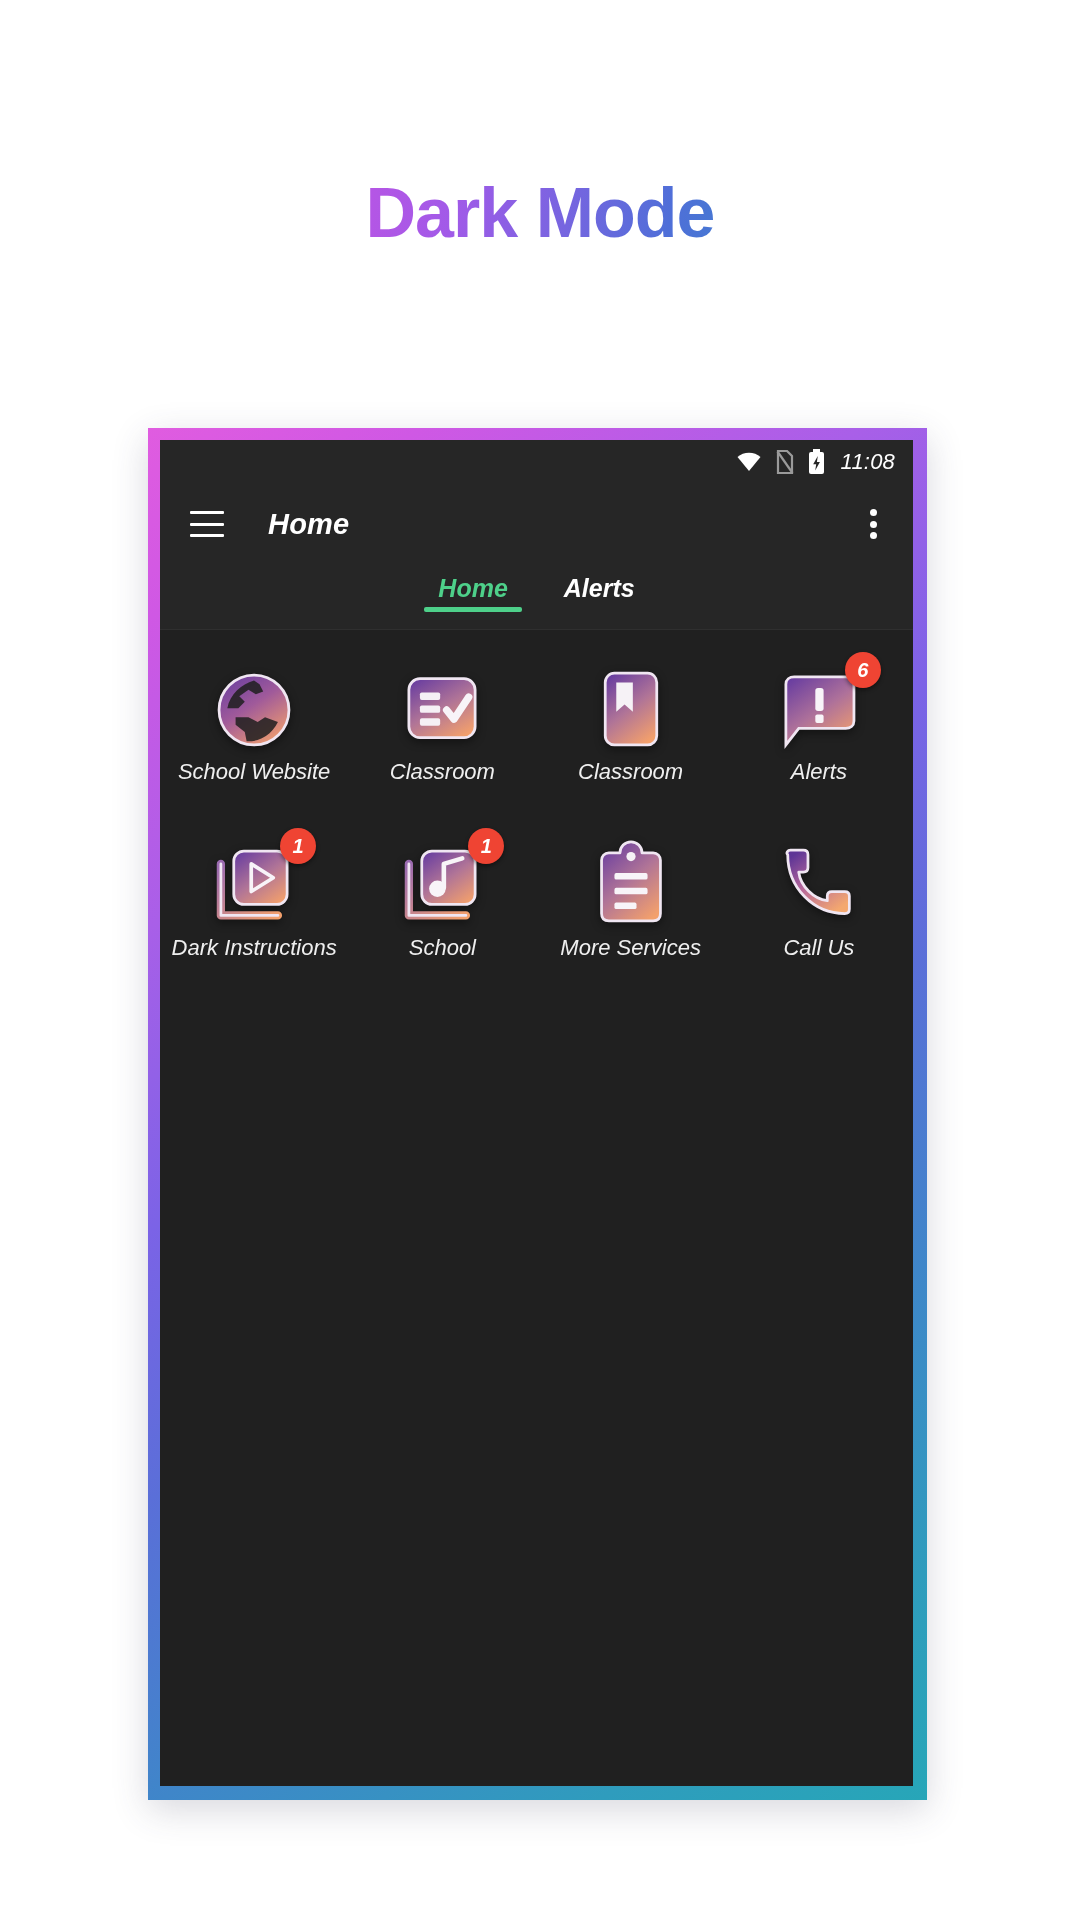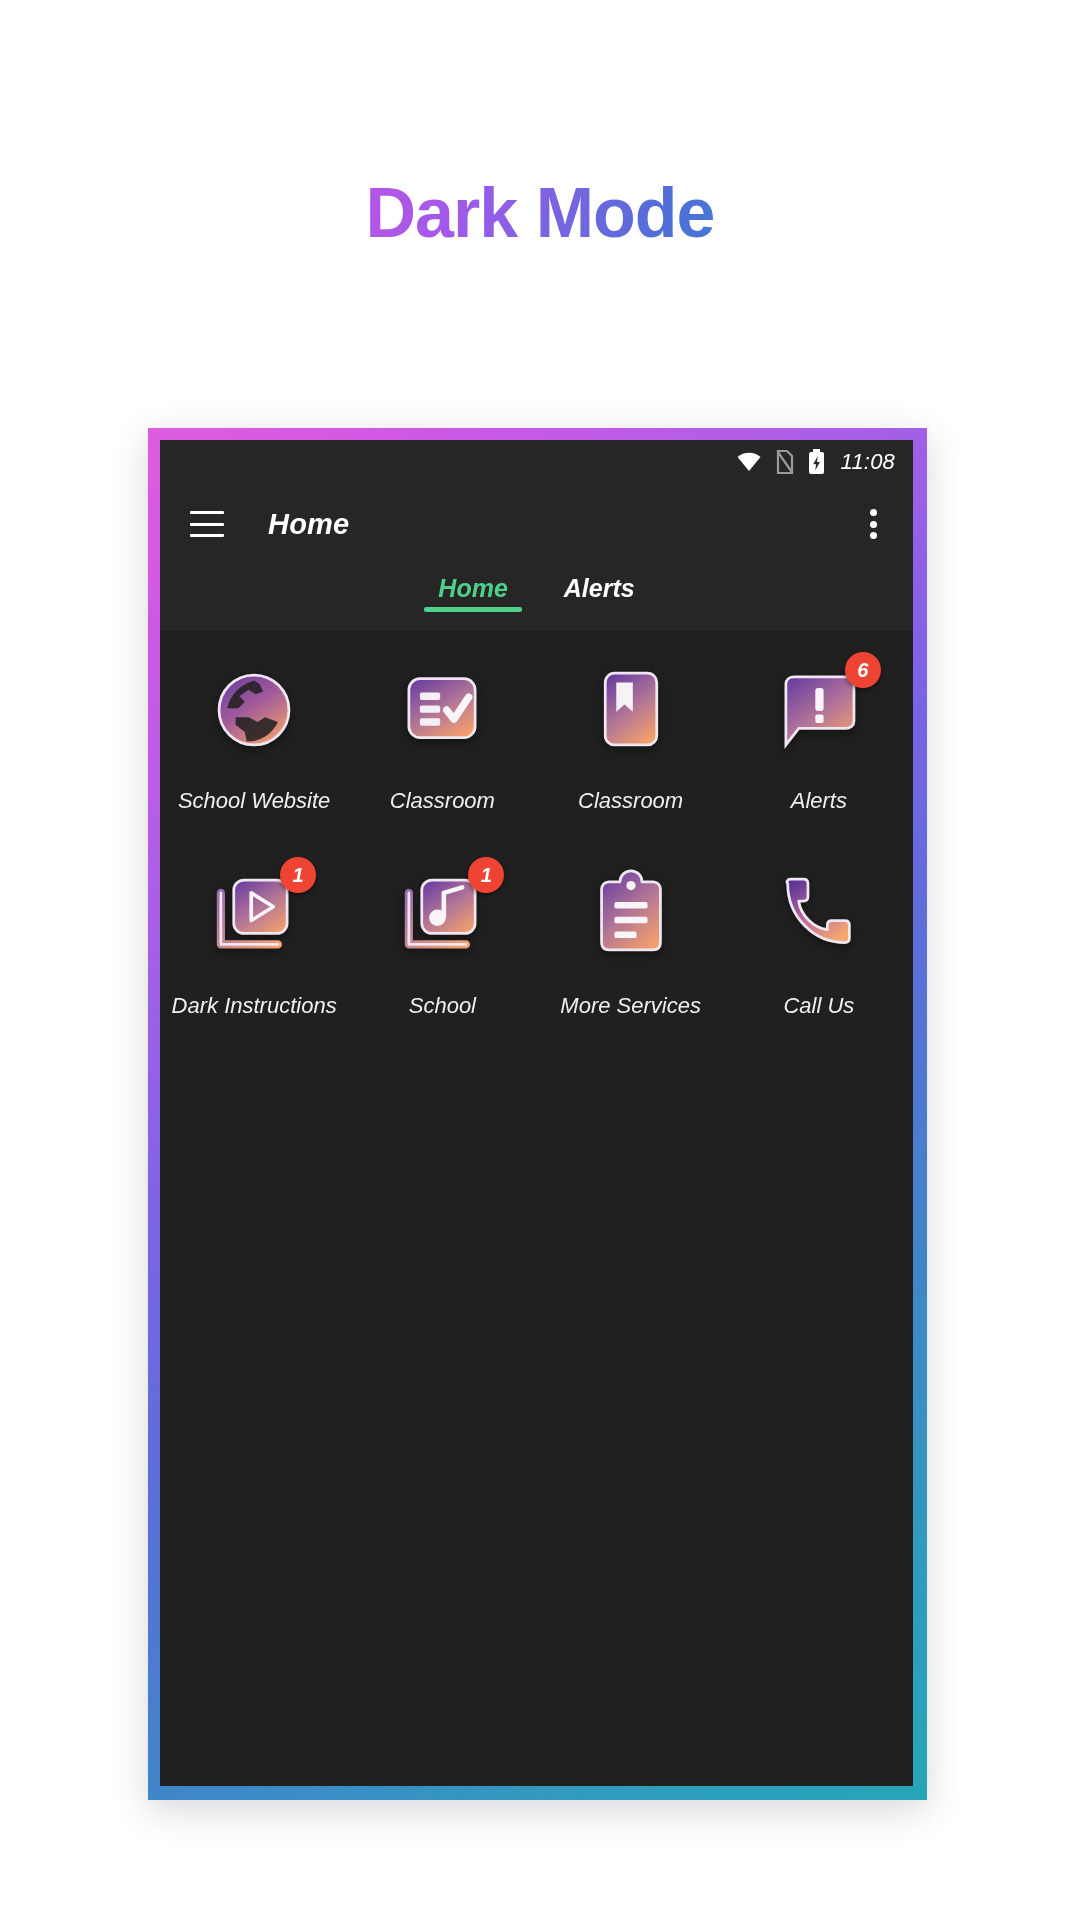--- a/index.html
+++ b/index.html
@@ -154,21 +154,21 @@
     align-items:center;
     cursor:pointer;
   }
   .icon-box {
     position:relative;
     width:92px; height:92px;
     display:flex; align-items:center; justify-content:center;
   }
   .icon-box svg { display:block; width:92px; height:92px; filter:drop-shadow(0 3px 5px rgba(0,0,0,0.45)); }
   .cell-label {
-    margin-top:33px;
+    margin-top:4px;
     color:#efefef;
     font-size:22px;
     line-height:1.1;
     text-align:center;
     white-space:nowrap;
   }
   .badge {
     position:absolute;
     top:-12px; right:-16px;
     min-width:36px; height:36px;

